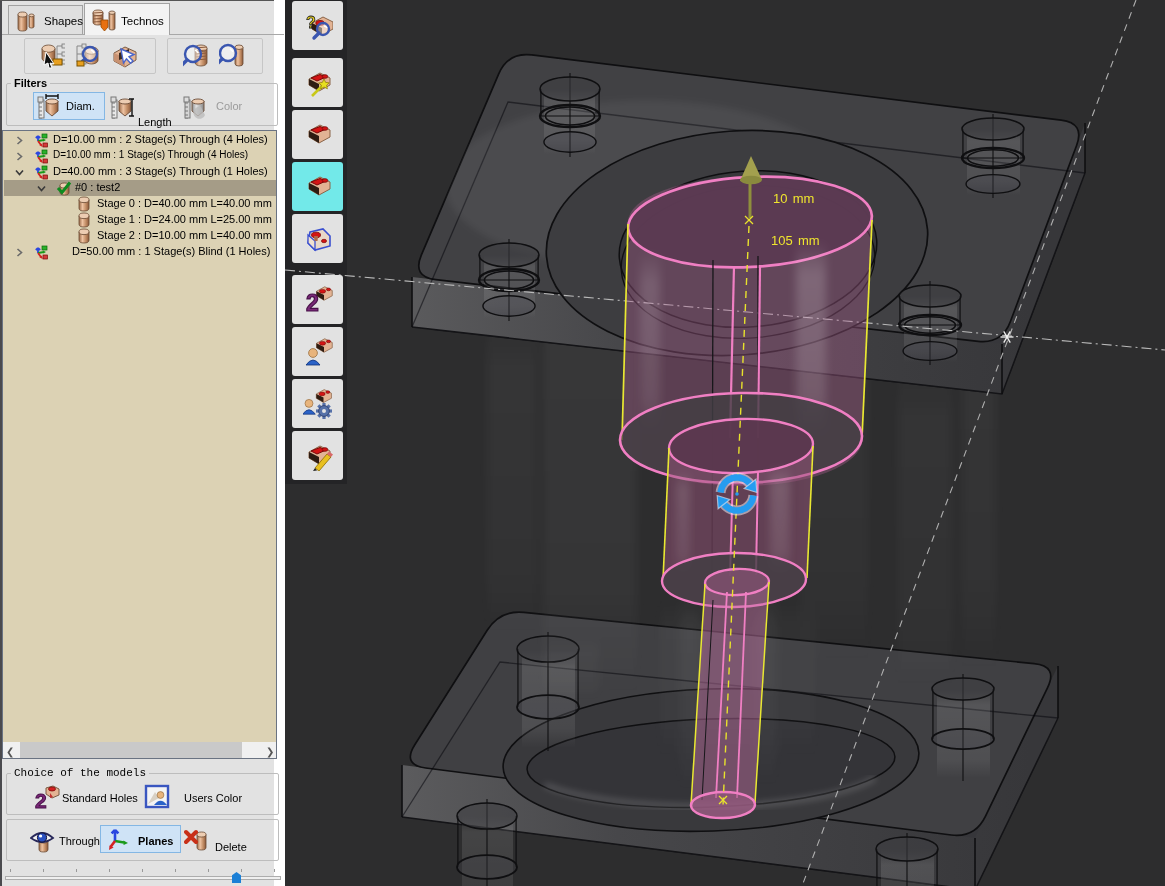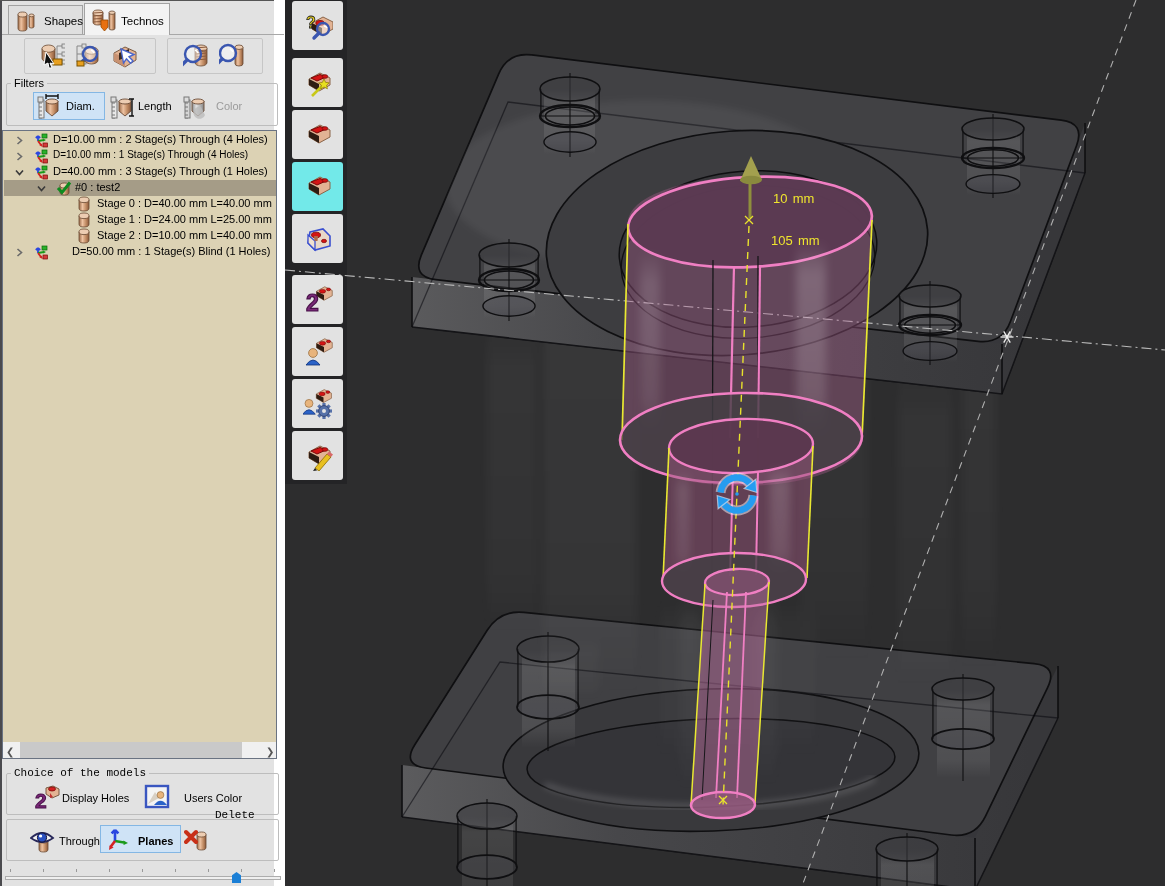--- a/index.html
+++ b/index.html
@@ -385,21 +385,21 @@
       </svg></div>
  <div class="abs" style="left:219px;top:42px;"><svg width="26" height="26" viewBox="0 0 26 26" style="">
         <path d="M16,4.24 L16,20.759999999999998 A4.0,2.24 0 0 0 24,20.759999999999998 L24,4.24" fill="url(#cuV)" stroke="#6a4a34" stroke-width="0.8"></path>
         <ellipse cx="20.0" cy="4.24" rx="4.0" ry="2.24" fill="#edcdb2" stroke="#6a4a34" stroke-width="0.8"></ellipse>
         <circle cx="9" cy="10" r="8" fill="rgba(255,255,255,0.45)" stroke="#3a56b0" stroke-width="2.4"></circle>
         <path d="M11,6 A6,6 0 0 1 14,9" fill="none" stroke="#fff" stroke-width="1.4"></path>
         <line x1="3" y1="16" x2="-2" y2="21" stroke="#3a56b0" stroke-width="3.4" stroke-linecap="round"></line>
       </svg></div>
 
  <div class="grp" style="left:6px;top:82px;width:270px;height:41px;"></div>
- <div class="lbl" style="left:11px;top:76px;">Filters</div>
+ <div class="lbl" style="left:11px;top:76px;font-weight:bold;">Filters</div>
  <div class="abs" style="left:33px;top:91px;width:72px;height:28px;background:#cfe3f6;border:1px solid #84b7e4;box-sizing:border-box;"></div>
  <div class="abs" style="left:37px;top:92px;"><svg width="24" height="26" viewBox="0 0 24 26" style="">
         <rect x="2" y="7" width="5" height="18" fill="#e8e8e8" stroke="#777" stroke-width="1"></rect>
         <line x1="2" y1="10" x2="5" y2="10" stroke="#777" stroke-width="1"></line>
         <line x1="2" y1="14" x2="5" y2="14" stroke="#777" stroke-width="1"></line>
         <line x1="2" y1="18" x2="5" y2="18" stroke="#777" stroke-width="1"></line>
         <line x1="2" y1="22" x2="5" y2="22" stroke="#777" stroke-width="1"></line>
         <line x1="2" y1="26" x2="5" y2="26" stroke="#777" stroke-width="1"></line>
         <rect x="1" y="4" width="5" height="5" fill="#ddd" stroke="#777" stroke-width="1"></rect>
         <path d="M9,8 L9,18 L15.0,23 L21,18 L21,8" fill="url(#cuV)" stroke="#6a4a34" stroke-width="0.9"></path>
@@ -412,21 +412,21 @@
         <line x1="2" y1="10" x2="5" y2="10" stroke="#777" stroke-width="1"></line>
         <line x1="2" y1="14" x2="5" y2="14" stroke="#777" stroke-width="1"></line>
         <line x1="2" y1="18" x2="5" y2="18" stroke="#777" stroke-width="1"></line>
         <line x1="2" y1="22" x2="5" y2="22" stroke="#777" stroke-width="1"></line>
         <line x1="2" y1="26" x2="5" y2="26" stroke="#777" stroke-width="1"></line>
         <rect x="1" y="4" width="5" height="5" fill="#ddd" stroke="#777" stroke-width="1"></rect>
         <path d="M9,8 L9,18 L15.0,23 L21,18 L21,8" fill="url(#cuV)" stroke="#6a4a34" stroke-width="0.9"></path>
         <ellipse cx="15.0" cy="8.5" rx="6.0" ry="2.5" fill="#edcdb2" stroke="#6a4a34" stroke-width="0.9"></ellipse>
         <path d="M22,6 L22,23 M19,6 L24,6 M19,23 L24,23" stroke="#111" stroke-width="1.4" fill="none"></path>
       </svg></div>
- <div class="btxt" style="left:138px;top:99px;">Length</div>
+ <div class="btxt" style="left:138px;top:115px;">Length</div>
  <div class="abs" style="left:183px;top:92px;"><svg width="24" height="26" viewBox="0 0 24 26" style="">
         <rect x="2" y="7" width="5" height="18" fill="#d5d5d5" stroke="#777" stroke-width="1"></rect>
         <line x1="2" y1="10" x2="5" y2="10" stroke="#777" stroke-width="1"></line>
         <line x1="2" y1="14" x2="5" y2="14" stroke="#777" stroke-width="1"></line>
         <line x1="2" y1="18" x2="5" y2="18" stroke="#777" stroke-width="1"></line>
         <line x1="2" y1="22" x2="5" y2="22" stroke="#777" stroke-width="1"></line>
         <line x1="2" y1="26" x2="5" y2="26" stroke="#777" stroke-width="1"></line>
         <rect x="1" y="4" width="5" height="5" fill="#ddd" stroke="#777" stroke-width="1"></rect>
         <path d="M9,8 L9,18 L15.0,23 L21,18 L21,8" fill="url(#gyV)" stroke="#6a4a34" stroke-width="0.9"></path>
         <ellipse cx="15.0" cy="8.5" rx="6.0" ry="2.5" fill="#edcdb2" stroke="#6a4a34" stroke-width="0.9"></ellipse>
@@ -523,21 +523,21 @@
  </div>
 
  <div class="grp" style="left:6px;top:772px;width:271px;height:40px;"></div>
  <div class="lbl" style="left:11px;top:766px;font-family:Liberation Mono, monospace;">Choice of the models</div>
  <div class="abs" style="left:34px;top:783px;"><svg width="26" height="26" viewBox="0 0 26 26" style="">
         <path d="M12,4 L19,2 L25,5 L25,11 L18,14 L12,10 Z" fill="#e3b494" stroke="#7a5a42" stroke-width="1"></path>
         <ellipse cx="18" cy="5" rx="3.5" ry="2" fill="#d42222" stroke="#7a0a0a" stroke-width="0.8"></ellipse>
         <path d="M16,9 l3,4 l-3,1 z" fill="#c03030"></path>
         <text x="1" y="24" font-family="Liberation Sans,sans-serif" font-weight="bold" font-size="21" fill="#7a2878" stroke="#471048" stroke-width="1">2</text>
       </svg></div>
- <div class="btxt" style="left:62px;top:791px;">Display Holes</div>
+ <div class="btxt" style="left:62px;top:791px;">Standard Holes</div>
  <div class="abs" style="left:144px;top:783px;"><svg width="26" height="26" viewBox="0 0 26 26" style="">
         <rect x="2" y="2" width="22" height="21" fill="#f4f4f4" stroke="#3a56c0" stroke-width="2.4"></rect>
         <path d="M4,20 L11,8 L15,14 Z" fill="#d8d0c4"></path>
         <circle cx="16.5" cy="11" r="3.4" fill="#e8b47c" stroke="#9a7040" stroke-width="0.7"></circle>
         <path d="M10,21 Q16.5,12.5 23,21 Z" fill="#2a62c8"></path>
       </svg></div>
  <div class="btxt" style="left:184px;top:791px;">Users Color</div>
 
  <div class="grp" style="left:6px;top:818px;width:271px;height:40px;"></div>
  <div class="abs" style="left:100px;top:824px;width:81px;height:28px;background:#cfe3f6;border:1px solid #84b7e4;box-sizing:border-box;"></div>
@@ -555,21 +555,21 @@
         <path d="M22,16 l-4.6,-2.6 l0.2,4.6 Z" fill="#1a9a1a"></path>
         <path d="M9,14 L4.5,20" stroke="#d42222" stroke-width="2.6"></path>
         <path d="M3,23 l0.6,-4.6 l4,2.2 Z" fill="#d42222"></path>
       </svg></div>
  <div class="btxt" style="left:138px;top:834px;font-weight:bold;">Planes</div>
  <div class="abs" style="left:184px;top:826px;"><svg width="26" height="26" viewBox="0 0 26 26" style="">
         <path d="M13,7.5200000000000005 L13,20.48 A4.5,2.5200000000000005 0 0 0 22,20.48 L22,7.5200000000000005" fill="url(#cuV)" stroke="#6a4a34" stroke-width="0.8"></path>
         <ellipse cx="17.5" cy="7.5200000000000005" rx="4.5" ry="2.5200000000000005" fill="#edcdb2" stroke="#6a4a34" stroke-width="0.8"></ellipse>
         <path d="M2,5 L12,15 M12,5 L2,15" stroke="#c83018" stroke-width="4" stroke-linecap="round"></path>
       </svg></div>
- <div class="btxt" style="left:215px;top:808px;font-family:Liberation Mono, monospace;">Delete</div>
+ <div class="btxt" style="left:215px;top:840px;">Delete</div>
 
  <div style="position:absolute;left:10px;top:868px;width:1px;height:3px;background:#999;"></div>
     <div style="position:absolute;left:43px;top:868px;width:1px;height:3px;background:#999;"></div>
     <div style="position:absolute;left:76px;top:868px;width:1px;height:3px;background:#999;"></div>
     <div style="position:absolute;left:109px;top:868px;width:1px;height:3px;background:#999;"></div>
     <div style="position:absolute;left:142px;top:868px;width:1px;height:3px;background:#999;"></div>
     <div style="position:absolute;left:175px;top:868px;width:1px;height:3px;background:#999;"></div>
     <div style="position:absolute;left:208px;top:868px;width:1px;height:3px;background:#999;"></div>
     <div style="position:absolute;left:241px;top:868px;width:1px;height:3px;background:#999;"></div>
     <div style="position:absolute;left:274px;top:868px;width:1px;height:3px;background:#999;"></div>

